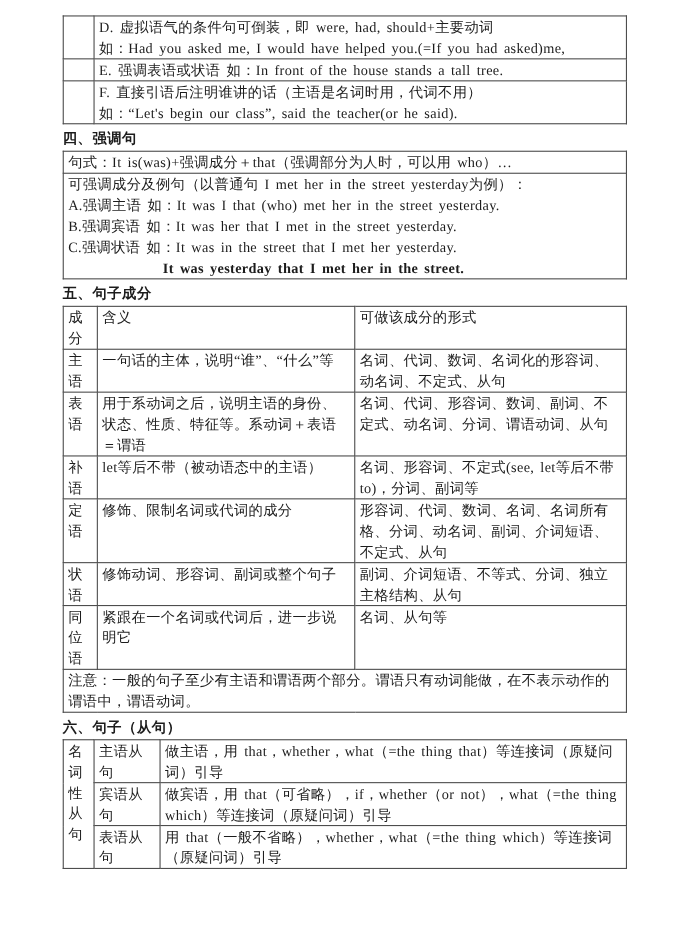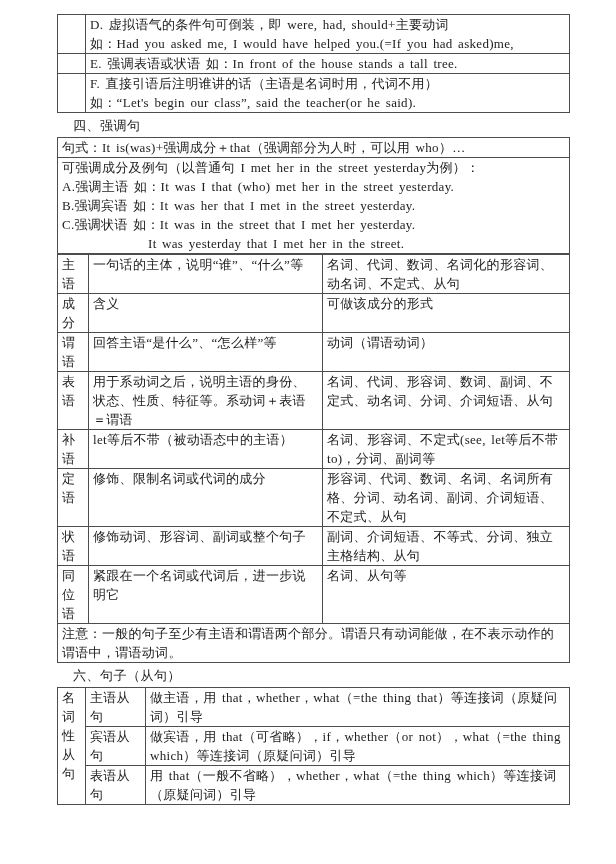--- a/index.html
+++ b/index.html
@@ -32,24 +32,25 @@
     vertical-align: top;
     word-spacing: 2px;
     word-break: break-word;
   }
   td.vcol {
     word-break: break-all;
     letter-spacing: 0;
     padding: 0 4px;
   }
   .sec-title {
-    margin: 3px 0 2px 16px;
+    margin: 3px 0 2px 0;
     letter-spacing: 0.5px;
+    font-weight: bold;
   }
-  .indent { padding-left: 86px; }
+  .indent { padding-left: 86px; font-weight: bold; }
   .line { white-space: normal; }
 </style>
 </head>
 <body>
 
 <div class="page">
 
   <table class="grid">
     <colgroup>
         <col style="width:28px">
@@ -93,47 +94,43 @@
         <div class="line">可强调成分及例句（以普通句 I met her in the street yesterday为例）：</div>
         <div class="line">A.强调主语 如：It was I that (who) met her in the street yesterday.</div>
         <div class="line">B.强调宾语 如：It was her that I met in the street yesterday.</div>
         <div class="line">C.强调状语 如：It was in the street that I met her yesterday.</div>
         <div class="line indent">It was yesterday that I met her in the street.</div>
       </td>
     </tr>
   </tbody>
     </table>
 
+  <div class="sec-title">五、句子成分</div>
 
   <table class="grid">
     <colgroup>
         <col style="width:31px">
         <col style="width:234px">
         <col>
       </colgroup>
     <tbody>
         <tr>
+      <td class="vcol">成分</td>
+      <td>含义</td>
+      <td>可做该成分的形式</td>
+    </tr>
+    <tr>
       <td class="vcol">主语</td>
       <td>一句话的主体，说明“谁”、“什么”等</td>
       <td>名词、代词、数词、名词化的形容词、动名词、不定式、从句</td>
     </tr>
     <tr>
-      <td class="vcol">成分</td>
-      <td>含义</td>
-      <td>可做该成分的形式</td>
-    </tr>
-    <tr>
-      <td class="vcol">谓语</td>
-      <td>回答主语“是什么”、“怎么样”等</td>
-      <td>动词（谓语动词）</td>
-    </tr>
-    <tr>
       <td class="vcol">表语</td>
       <td>用于系动词之后，说明主语的身份、状态、性质、特征等。系动词＋表语＝谓语</td>
-      <td>名词、代词、形容词、数词、副词、不定式、动名词、分词、介词短语、从句</td>
+      <td>名词、代词、形容词、数词、副词、不定式、动名词、分词、谓语动词、从句</td>
     </tr>
     <tr>
       <td class="vcol">补语</td>
       <td>let等后不带（被动语态中的主语）</td>
       <td>名词、形容词、不定式(see, let等后不带 to)，分词、副词等</td>
     </tr>
     <tr>
       <td class="vcol">定语</td>
       <td>修饰、限制名词或代词的成分</td>
       <td>形容词、代词、数词、名词、名词所有格、分词、动名词、副词、介词短语、不定式、从句</td>

